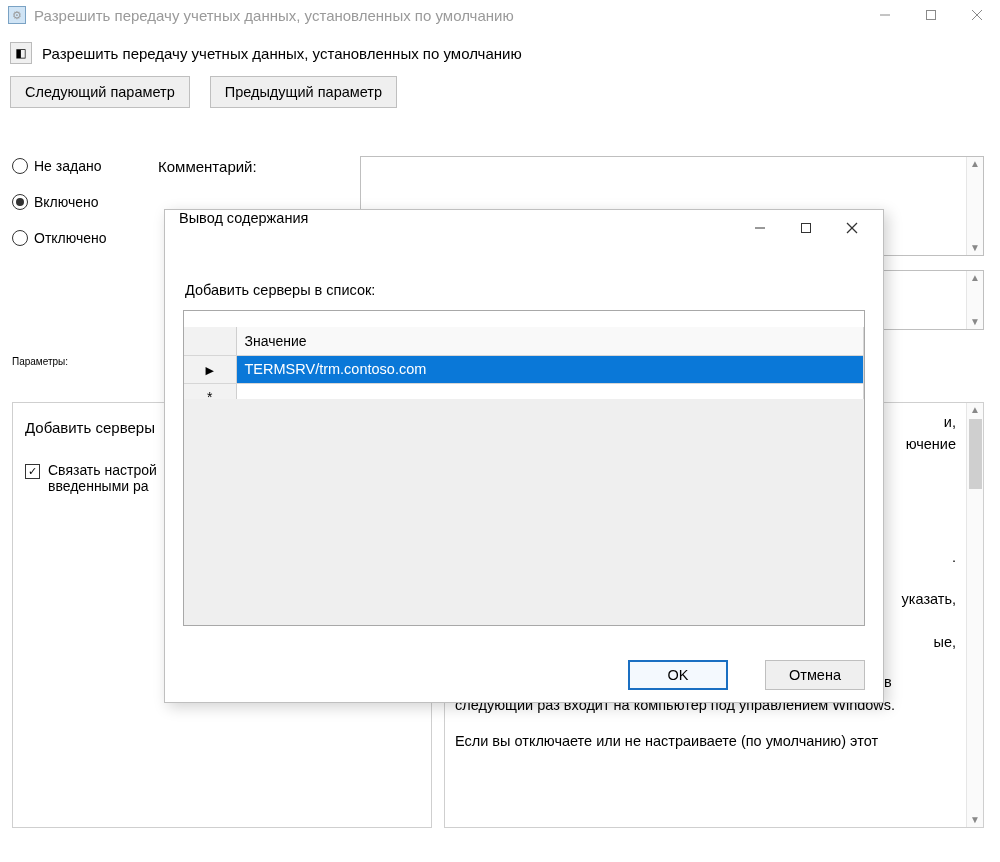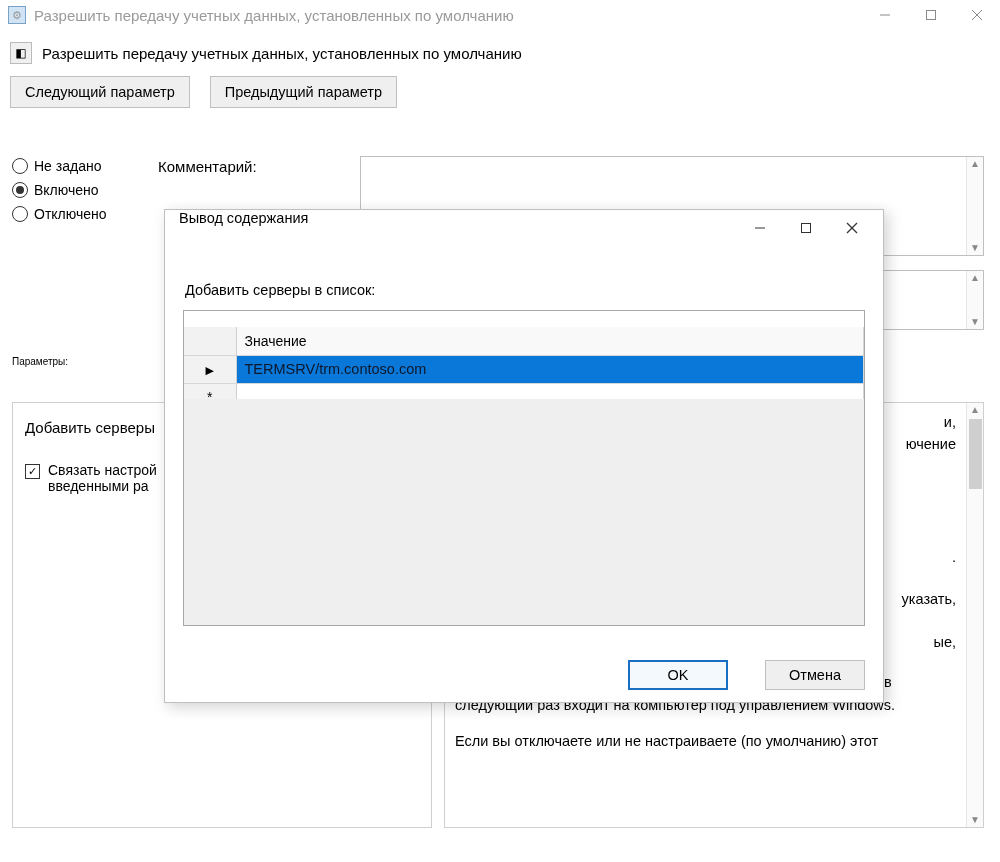--- a/index.html
+++ b/index.html
@@ -59,21 +59,21 @@
     background: #efefef;
     padding: 7px 14px;
     font-size: 14.5px;
     cursor: default;
   }
 
   .radio-section {
     position: absolute;
     left: 12px; top: 158px;
     display: flex; flex-direction: column;
-    gap: 8px;
+    gap: 20px;
   }
   .radio-item { display: flex; align-items: center; gap: 6px; }
   .radio-circle {
     width: 16px; height: 16px;
     border: 1.5px solid #333;
     border-radius: 50%;
     position: relative;
   }
   .radio-circle.selected::after {
     content: '';
@@ -208,21 +208,21 @@
     font-weight: normal;
   }
   .grid th { background: #f9f9f9; font-size: 14px; }
   .grid th.rowhdr, .grid td.rowhdr {
     width: 52px;
     background: #f2f2f2;
     text-align: center;
     border-right: 1px solid #cfcfcf;
   }
   .grid td.rowhdr .cursor-marker { font-size: 11px; }
-  .grid tr.sel td.val { background: #0a78d8; color: #0f172a; }
+  .grid tr.sel td.val { background: #0a78d8; color: #ffffff; }
   .grid td.val { font-size: 14.5px; }
   .grid .empty-area {
     position: absolute;
     left: 0; right: 0; top: 88px; bottom: 0;
     background: #efefef;
   }
 
   .dialog .d-footer {
     position: absolute;
     right: 18px; bottom: 12px;

